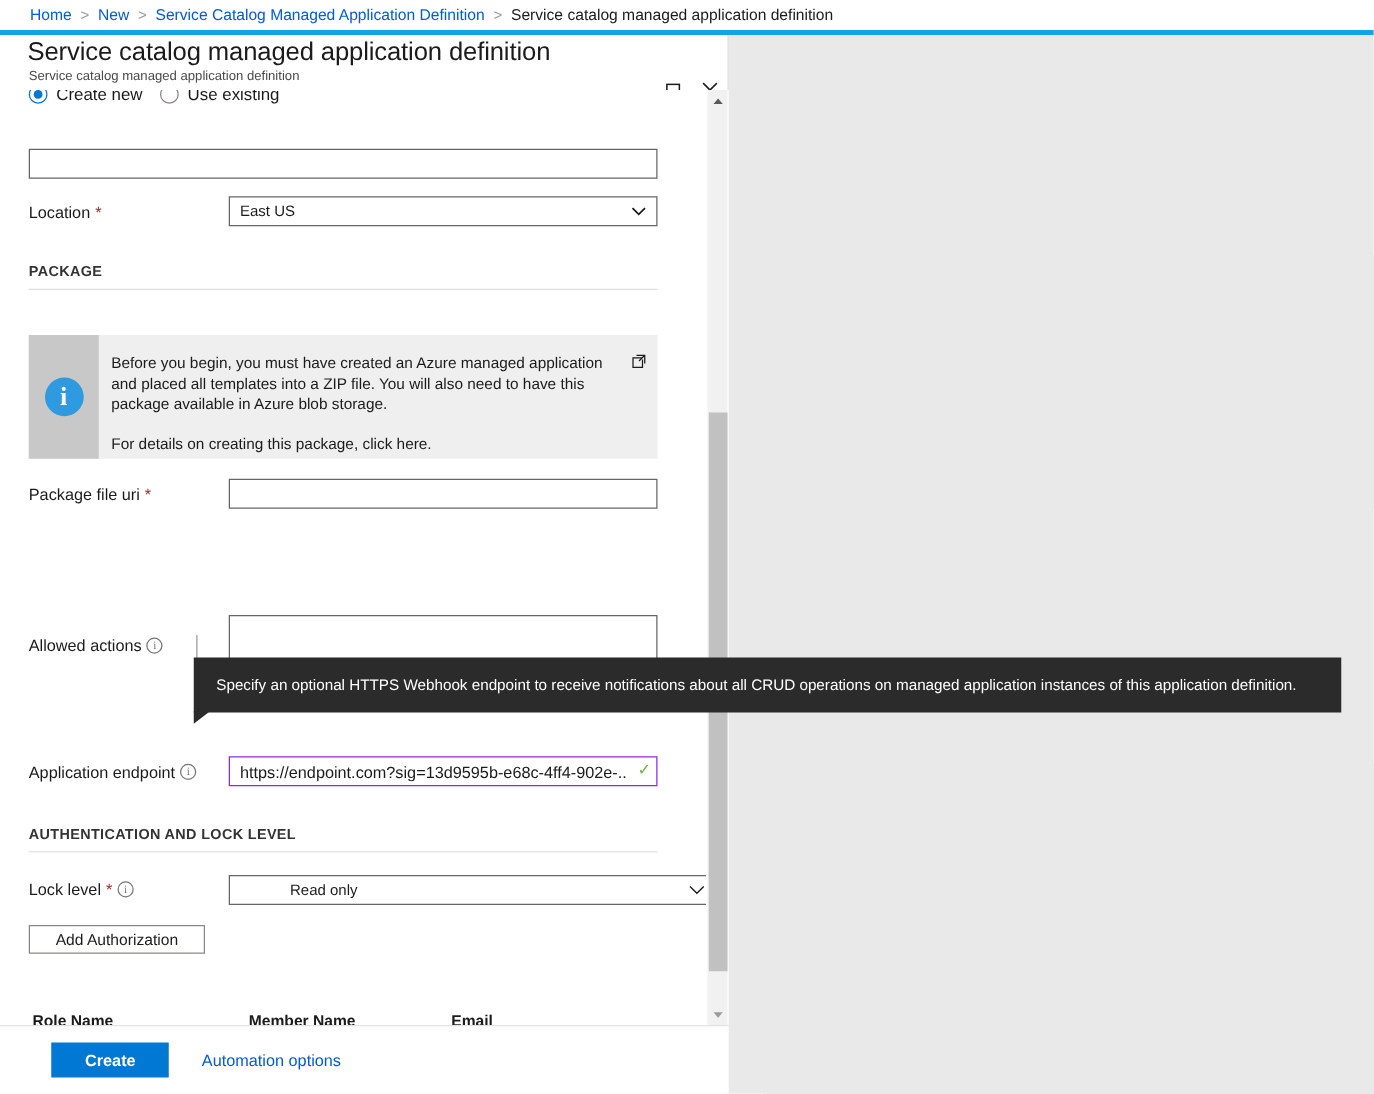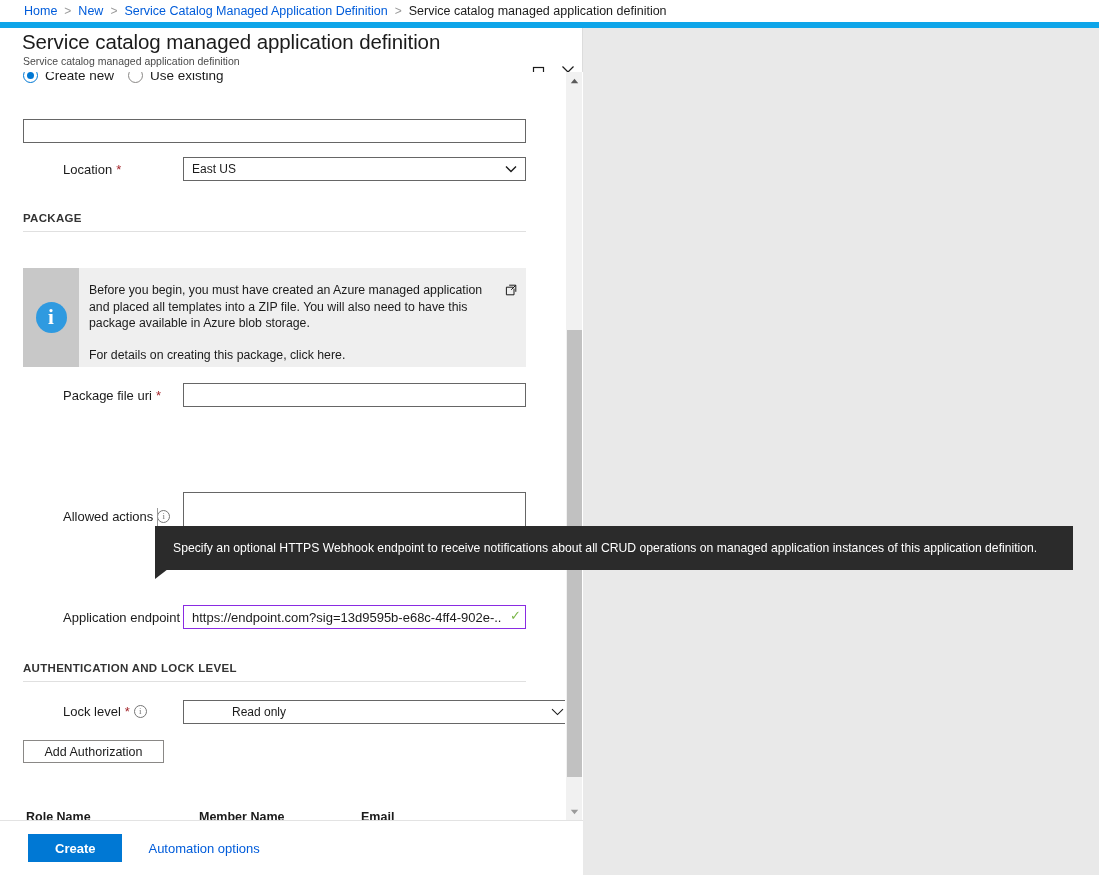--- a/index.html
+++ b/index.html
@@ -10,21 +10,21 @@
     background: #ffffff;
     font-family: "Liberation Sans", sans-serif;
     -webkit-font-smoothing: antialiased;
   }
   #root { position: relative; width: 1099px; height: 875px; background: #e9e9e9; }
 
   
   .breadcrumb {
     position: absolute; left: 0; top: 0; width: 1099px; height: 28px;
     background: #ffffff;
-    border-bottom: 6px solid #0ea5e9;
+    border-bottom: 4px solid #0ea5e9;
     display: flex; align-items: center;
     padding-left: 24px;
     font-size: 12.5px;
     white-space: nowrap;
   }
   .bc-link { color: #015cda; cursor: pointer; }
   .bc-sep { color: #9a9a9a; margin: 0 7px; font-size: 12px; }
   .bc-current { color: #1b1b1b; }
 
   
@@ -60,21 +60,21 @@
     position: absolute; left: 0; top: 44px;
     width: 583px; height: 748px;
     background: #fff;
     overflow: hidden;
   }
   .form-inner { position: relative; width: 566px; height: 760px; }
 
   .row { position: absolute; }
   .lbl {
     font-size: 13px; color: #1b1b1b;
-    display: flex; align-items: center; margin-left: 40px;
+    display: flex; align-items: center;
   }
   .req { color: #a4262c; margin-left: 4px; font-size: 13px; }
 
   .info-i {
     display: inline-flex; align-items: center; justify-content: center;
     width: 13px; height: 13px; border-radius: 50%;
     border: 1px solid #767676; color: #767676;
     font-size: 9px; font-family: "Liberation Serif", serif;
     margin-left: 4px; cursor: pointer; flex: none;
     line-height: 1;
@@ -164,21 +164,21 @@
   .sb { position: absolute; left: 565px; top: 44px; width: 17px; height: 748px; background: #f1f1f1; border-left: 1px solid #ffffff; }
   .sb-arrow { position: absolute; left: 0; width: 17px; height: 17px; display: flex; align-items: center; justify-content: center; cursor: pointer; }
   .sb-arrow.up { top: 0; }
   .sb-arrow.down { bottom: 0; }
   .sb-thumb { position: absolute; left: 1px; top: 258px; width: 15px; height: 447px; background: #c1c1c1; cursor: pointer; }
 
   
   .footer {
     position: absolute; left: 0; bottom: 0; width: 583px; height: 55px;
     background: #fff; border-top: 1px solid #e3e3e3;
-    display: flex; align-items: center; padding-left: 28px; gap: 26px;
+    display: flex; align-items: center; padding-left: 41px; gap: 26px;
   }
   .btn-primary {
     background: #0078d4; color: #fff; border: none;
     font-size: 13px; font-weight: bold;
     height: 28px; padding: 0 27px; cursor: pointer;
     font-family: "Liberation Sans", sans-serif;
   }
   .link-btn { color: #015cda; font-size: 13px; cursor: pointer; }
 
   

